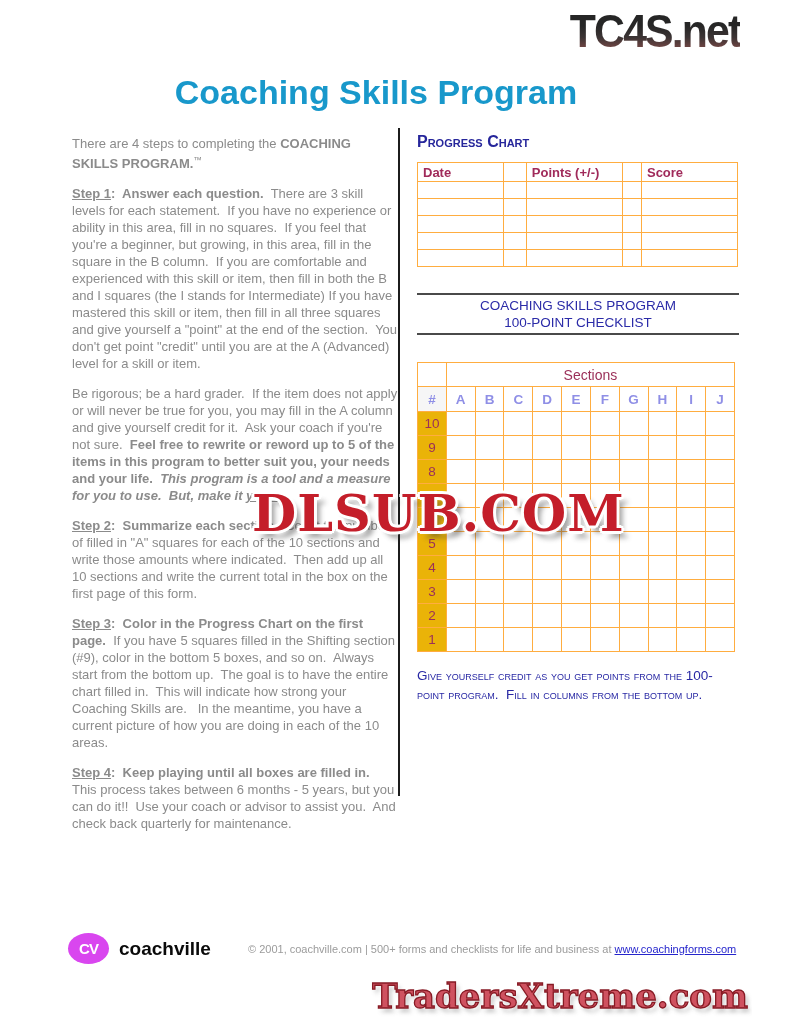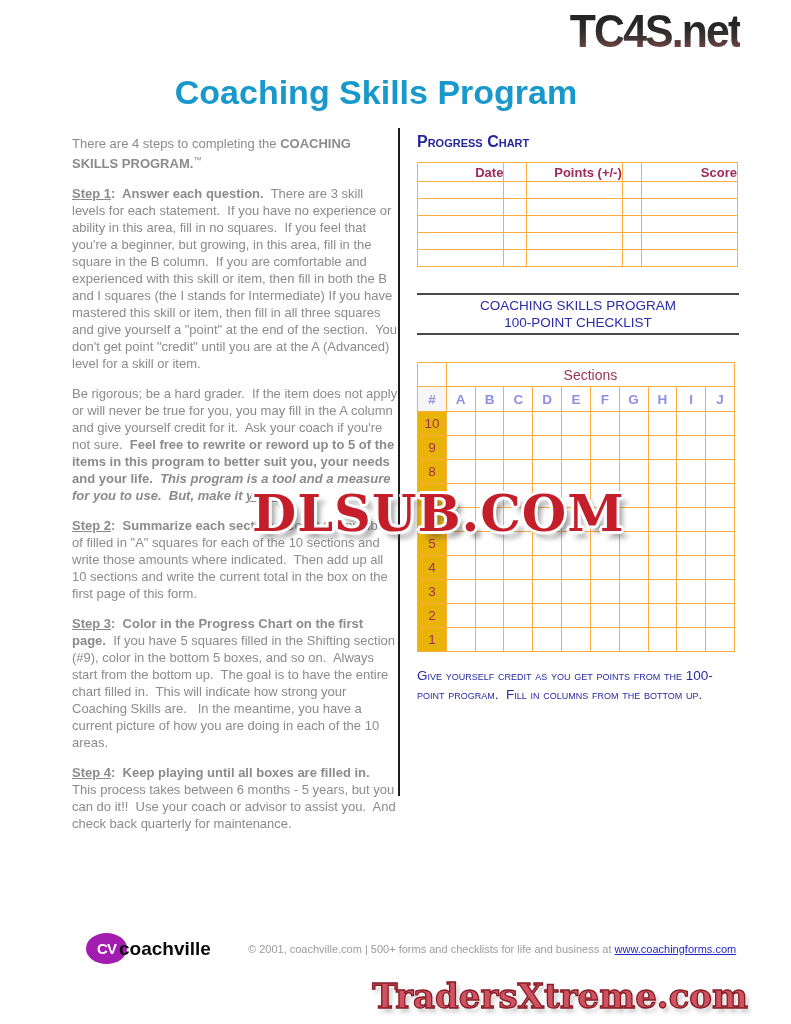--- a/index.html
+++ b/index.html
@@ -30,21 +30,21 @@
   .sup{vertical-align:super;font-size:8.5px;}
 
   
   .divider{position:absolute;left:398px;top:128px;width:2px;height:668px;background:#1c1c1c;}
 
   
   .rcol{position:absolute;top:133px;left:417px;width:322px;}
   .pc-heading{font-variant:small-caps;font-weight:bold;font-size:16px;color:#26269B;margin:0;}
 
   table.pc{border-collapse:collapse;table-layout:fixed;width:321px;margin-top:11px;}
-  table.pc td,table.pc th{border:1.5px solid #FFAD40;padding:0 0 0 5px;text-align:right;
+  table.pc td,table.pc th{border:1.5px solid #FFAD40;padding:0 0 0 5px;text-align:left;
         font-size:13px;height:16px;}
   table.pc th{height:18px;color:#A02A5A;font-weight:bold;}
   table.pc .c0{width:27%;} table.pc .c1{width:7%;} table.pc .c2{width:30%;}
   table.pc .c3{width:6%;} table.pc .c4{width:30%;}
 
   .cl-title{margin-top:26px;border-top:2px solid #4a4a4a;border-bottom:2px solid #4a4a4a;
         padding:2px 0;text-align:center;color:#2B2BA8;font-size:13.5px;line-height:17px;}
 
   table.grid{border-collapse:collapse;table-layout:fixed;width:318px;margin-top:27px;}
   table.grid td{border:1.5px solid #FFAD40;height:23px;padding:0;text-align:center;
@@ -52,22 +52,22 @@
   table.grid td.sections{color:#9B3059;height:21px;font-size:14px;}
   table.grid td.letter{color:#8f8fe6;font-weight:bold;height:24px;}
   table.grid td.hash{color:#8f8fe6;font-weight:bold;background:#f6f6f6;}
   table.grid td.num{color:#9B3059;background:#eab308;}
   table.grid td.corner{background:#fff;}
 
   .note{color:#2828A4;font-variant:small-caps;font-size:13.5px;
         line-height:19px;white-space:pre-wrap;}
 
   
-  .cv-logo{position:absolute;left:86px;top:933px;width:41px;height:31px;border-radius:50%;
-        background:#a21caf;color:#fff;font-weight:bold;font-size:15px;letter-spacing:-1px;
+  .cv-logo{position:absolute;left:68px;top:933px;width:41px;height:31px;border-radius:50%;
+        background:#d946ef;color:#fff;font-weight:bold;font-size:15px;letter-spacing:-1px;
         display:flex;align-items:center;justify-content:center;}
   .cv-name{position:absolute;left:119px;top:938px;font-weight:bold;font-size:19px;color:#0a0a0a;}
   .copyright{position:absolute;left:248px;top:943px;font-size:11px;color:#9b9b9b;white-space:nowrap;}
   .copyright a{color:#2525cc;text-decoration:underline;cursor:pointer;}
 
   
   .dlsub{position:absolute;left:252px;top:483px;font-family:"DejaVu Serif",serif;
         font-weight:bold;font-size:51px;letter-spacing:1px;color:#C41E2A;
         text-shadow:-2px -2px 0 #fff,2px -2px 0 #fff,-2px 2px 0 #fff,2px 2px 0 #fff,
                     -3px 0 0 #fff,3px 0 0 #fff,0 -3px 0 #fff,0 3px 0 #fff,

